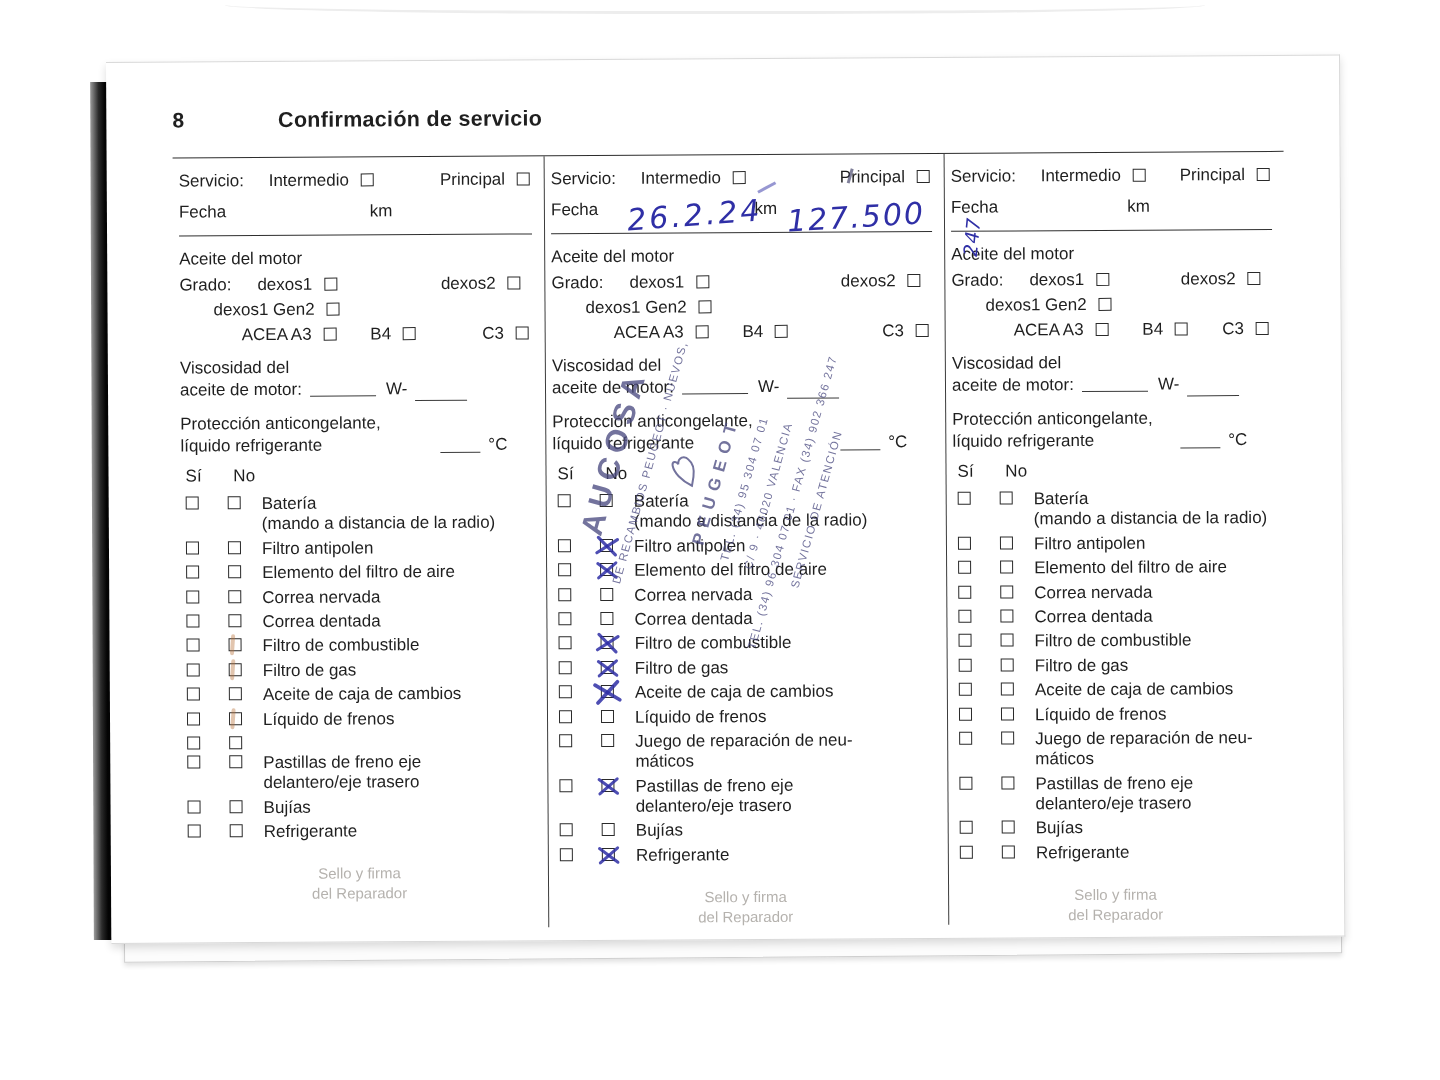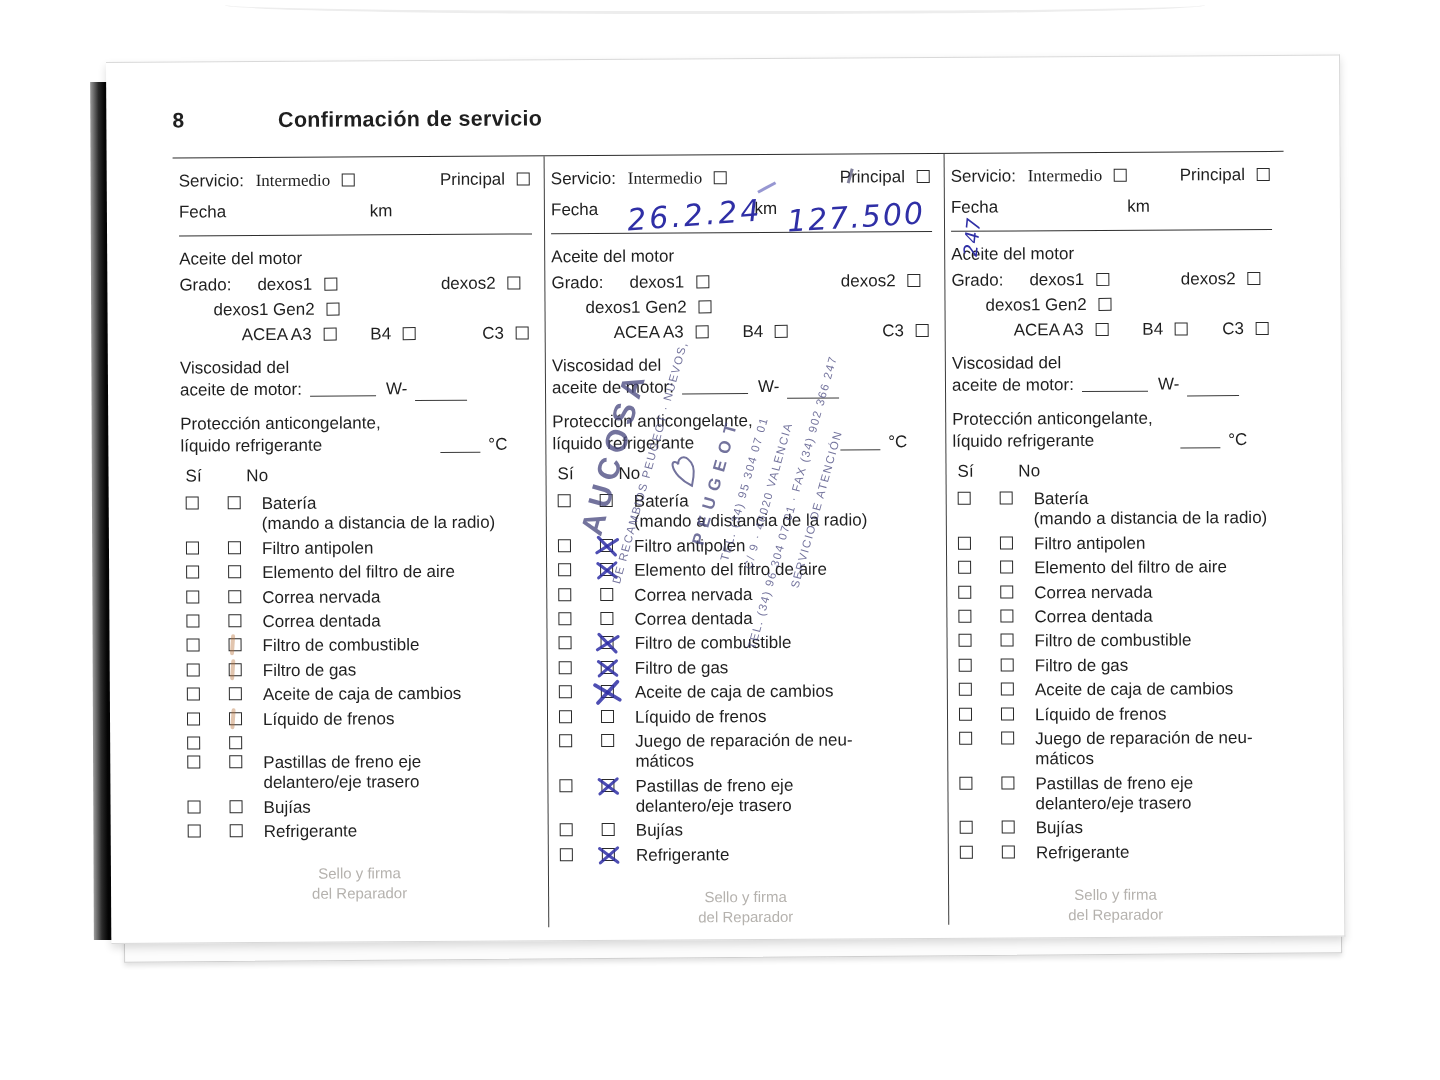--- a/index.html
+++ b/index.html
@@ -43,21 +43,21 @@
   .col:nth-child(2){width:36%;}
   .col:nth-child(3){width:30.6%;}
   .col + .col{border-left:1.4px solid #3c3c3c;}
 
   .t{white-space:nowrap;text-align:center;}
   .pair,.svc-group{white-space:nowrap;}
   .box{display:inline-block;width:13px;height:13px;border:1.7px solid #2a2a2a;
     vertical-align:-1px;margin-left:7px;position:relative;background:#fff;}
 
   .svc-row{display:flex;justify-content:space-between;margin-top:13px;padding-right:2px;}
-  .svc-group .t + .t{margin-left:7px;font-family:Liberation Serif, serif;}
+  .svc-group .t + .t{margin-left:20px;}
 
   .fecha-row{position:relative;margin-top:11px;padding-bottom:13px;border-bottom:1.8px solid #2f2f2f;}
   .fecha-row .km{position:absolute;left:45%;padding-left:32px;}
 
   .sec-title{margin-top:13px;}
   .grado-row{display:flex;margin-top:6px;}
   .grado-row .d1{margin-left:26px;}
   .grado-row .d2{margin-left:auto;margin-right:12px;}
   .gen2-row{margin-top:5px;padding-left:34px;}
   .acea-row{display:flex;margin-top:5px;padding-left:62px;}
@@ -71,21 +71,21 @@
   .visc2 .uline{margin:0 0 3px 8px;}
   .visc2 .w{margin-left:10px;}
   .visc2 .drop{margin-bottom:-2px;}
 
   .prot1{margin-top:14px;}
   .prot2{display:flex;align-items:flex-end;margin-top:2px;padding-right:26px;}
   .prot2 .uline{margin-left:auto;margin-bottom:2px;}
   .prot2 .cels{margin-left:8px;}
 
   .sino-row{margin-top:10px;padding-left:5px;}
-  .sino-row .no-h{margin-left:40px;}
+  .sino-row .no-h{margin-left:27px;}
 
   .rows{margin-top:8px;}
   .chk-row{display:flex;align-items:flex-start;margin-bottom:4px;}
   .chk-row .box{margin-top:2px;}
   .box.si{margin-left:5px;}
   .box.no{margin-left:29px;}
   .lbl{margin-left:21px;line-height:1.2;}
   .lbl-line{display:block;}
 
   .sello{margin-top:22px;text-align:center;color:#b5b2ae;font-size:15px;line-height:1.3;}

